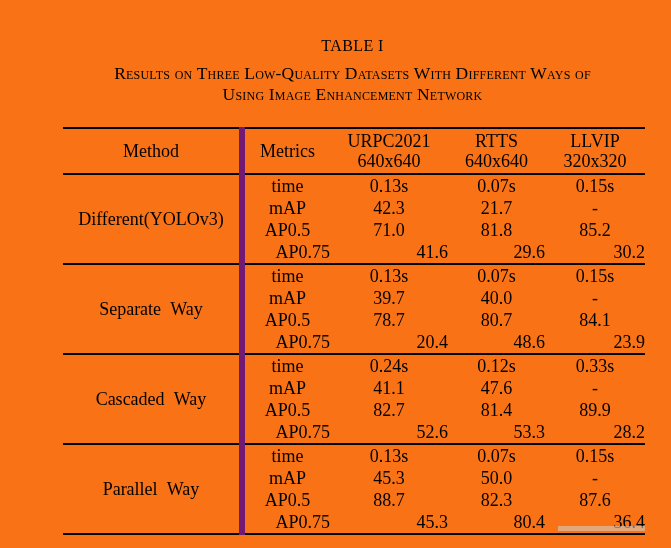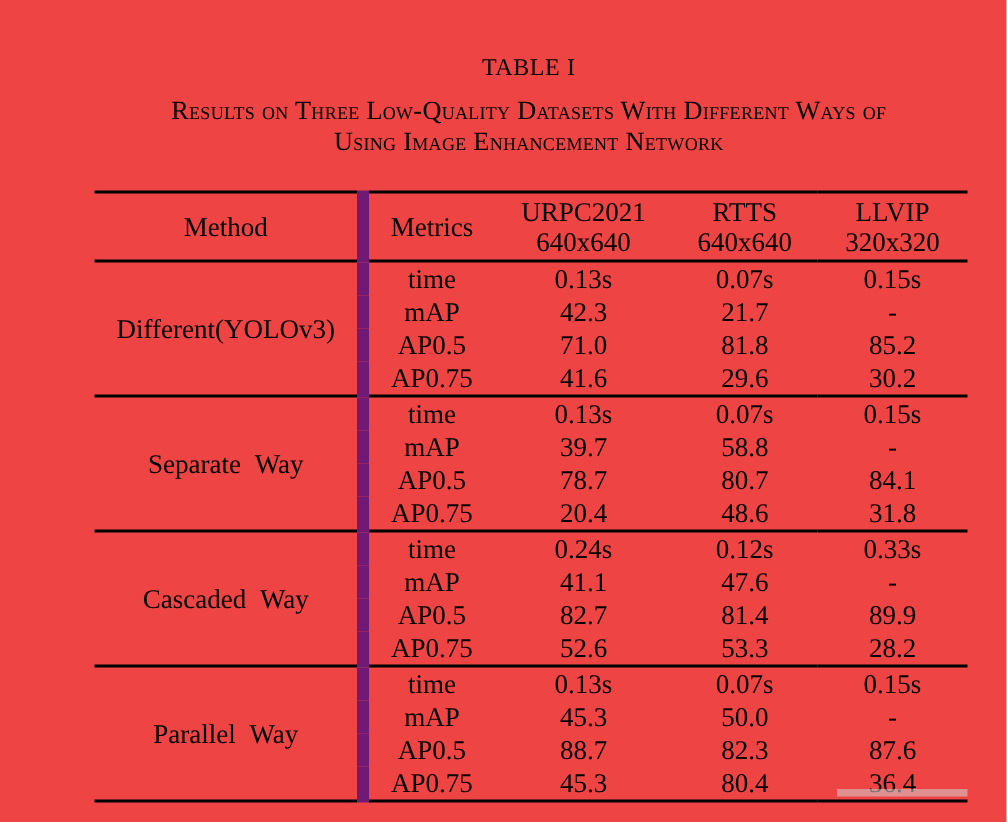--- a/index.html
+++ b/index.html
@@ -4,21 +4,21 @@
 <style>
   html, body {
     margin: 0;
     padding: 0;
     background: #ffffff;
   }
   .page {
     position: relative;
     width: 671px;
     height: 548px;
-    background: #ef4444;
+    background: #f97316;
     font-family: "Liberation Serif", serif;
     color: #000000;
     overflow: hidden;
   }
   .title {
     position: absolute;
     top: 37px;
     left: 30px;
     width: 645px;
     text-align: center;
@@ -52,25 +52,25 @@
   }
   table.results th, table.results td {
     padding: 0;
     text-align: center;
     font-weight: normal;
     vertical-align: middle;
   }
   thead tr { height: 46px; }
   thead th { border-bottom: 2px solid #000; }
   .dataset-head div { line-height: 20px; }
-  th.method-col, td.method-cell { border-right: 8px solid #701a75; }
+  th.method-col, td.method-cell { border-right: 6px solid #701a75; }
   td.method-cell { border-bottom: 2px solid #000; word-spacing: 0.28em; }
   tbody tr { height: 22px; }
   tbody td { line-height: 22px; }
-  tr.group-end td { border-bottom: 2px solid #000; }
+  tr.group-end td { border-bottom: 2px solid #000; text-align: right; }
   td.b { font-weight: bold; }
 
   .artifact {
     position: absolute;
     left: 558px;
     top: 526px;
     width: 87px;
     height: 5px;
     background: #d2d2d2;
     opacity: 0.55;
@@ -143,34 +143,34 @@
         <tr>
           <td class="method-cell" rowspan="4">Separate Way</td>
           <td>time</td>
           <td>0.13s</td>
           <td>0.07s</td>
           <td>0.15s</td>
         </tr>
         <tr>
           <td>mAP</td>
           <td>39.7</td>
-          <td>58.8</td>
+          <td>40.0</td>
           <td>-</td>
         </tr>
         <tr>
           <td>AP0.5</td>
           <td>78.7</td>
           <td>80.7</td>
           <td>84.1</td>
         </tr>
         <tr class="group-end">
           <td>AP0.75</td>
           <td>20.4</td>
           <td>48.6</td>
-          <td>31.8</td>
+          <td>23.9</td>
         </tr>
         <tr>
           <td class="method-cell" rowspan="4">Cascaded Way</td>
           <td>time</td>
           <td>0.24s</td>
           <td>0.12s</td>
           <td>0.33s</td>
         </tr>
         <tr>
           <td>mAP</td>

